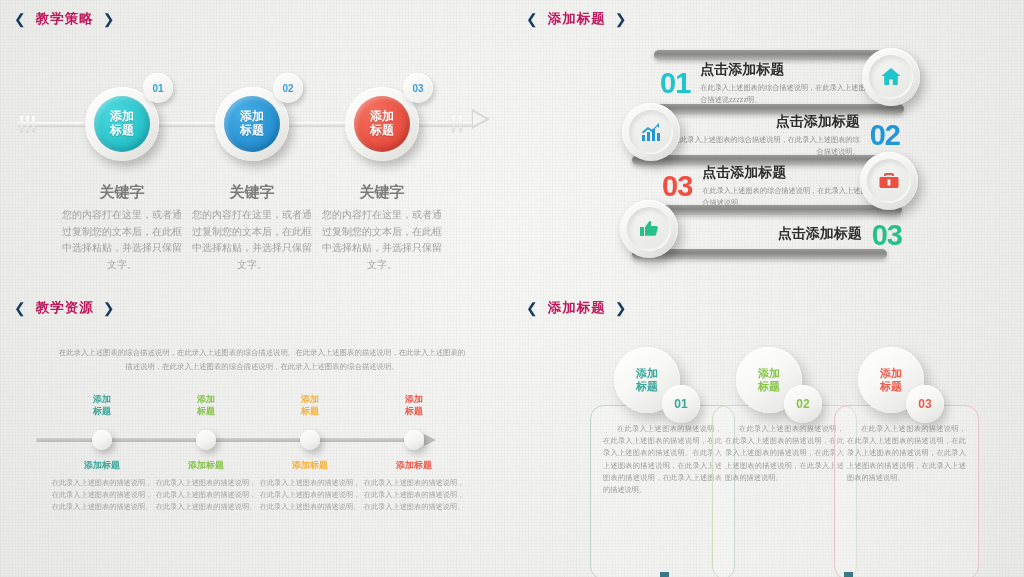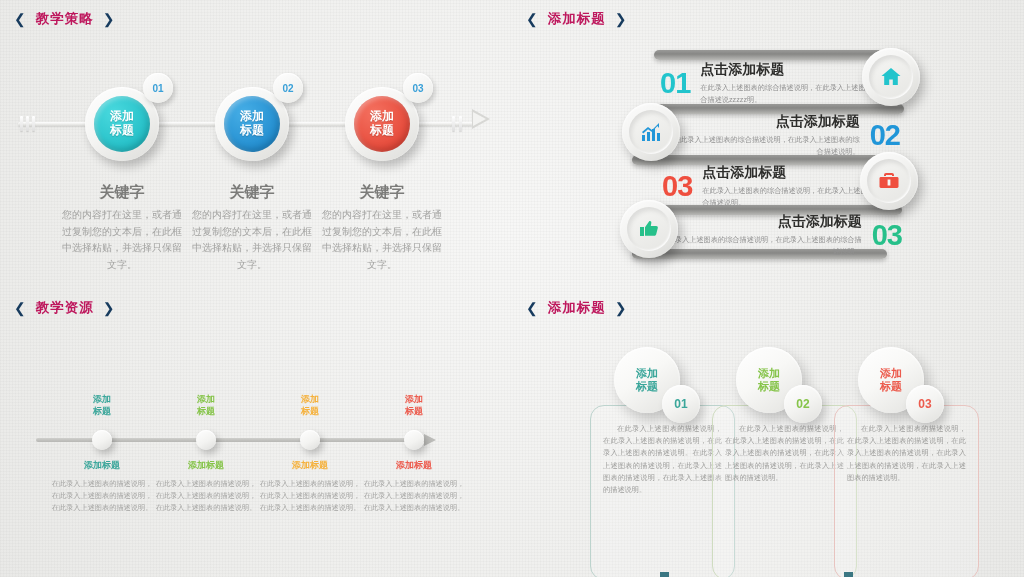--- a/index.html
+++ b/index.html
@@ -129,21 +129,21 @@
     border-left:12px solid #bdbdba;
   }
   .dot{
     position:absolute; width:20px;height:20px;border-radius:50%;
     background:linear-gradient(150deg,#ffffff 0%,#f3f3f1 55%,#dddddb 100%);
     box-shadow:3px 4px 7px rgba(0,0,0,.22), inset 0 1px 1px #fff;
   }
   .bl-col{ position:absolute; width:106px; text-align:center; }
   .bl-top{ font-size:9px; font-weight:bold; line-height:1.3; }
   .bl-h{ font-size:9px; font-weight:bold; }
-  .bl-p{ font-size:7.2px; color:#a3a3a1; line-height:1.65; margin-top:6px; }
+  .bl-p{ font-size:7.2px; color:#a3a3a1; line-height:1.65; margin-top:6px;font-family:Liberation Serif, serif; }
 
   
   .card{
     position:absolute; width:145px; height:175px;
     border:1px solid #cfd8d4; border-radius:14px;
     background:rgba(255,255,255,.18);
   }
   .card p{
     font-size:7.2px; color:#9c9c9a; line-height:1.7;
     padding:17px 12px 0 12px; text-indent:14px; text-align:justify;
@@ -285,41 +285,41 @@
         <path d="M9 4h6a2 2 0 0 1 2 2v1h-2V6H9v1H7V6a2 2 0 0 1 2-2z"></path>
         <rect x="2.5" y="8" width="19" height="11" rx="1.4"></rect>
         <rect x="10.6" y="10.5" width="2.8" height="6" fill="#f6f6f4"></rect>
       </svg>
     </span>
   </div>
 
   <div class="row" style="left:140px; top:208px; gap:10px; justify-content:flex-end; width:250px">
     <span class="rtxt" style="text-align:right">
       <span class="rtitle" style="display:block">点击添加标题</span>
-      <span class="rdesc" style="display:block">录入上述图表的综合描述说明，在此录入上述图表的综合描述说明。</span>
     </span>
     <span class="rnum" style="color:#27c08a">03</span>
   </div>
   <div class="ibtn" style="left:108px; top:200px">
     <span class="disc">
       <svg width="24" height="24" viewBox="0 0 24 24" fill="#27c08a">
         <path d="M3 10h4v9H3z"></path>
         <path d="M8 10.3 12.4 4c1.4-.2 2.2.7 1.9 2.1L13.8 9h5.4c1.1 0 1.9.9 1.6 2l-1.6 6.3c-.2.9-.9 1.5-1.8 1.5H8z"></path>
       </svg>
     </span>
   </div>
 </div>
 
 <div class="quad q-bl">
   <div class="sec-head">
     <span class="chev">❮</span>
     <span class="sec-title">教学资源</span>
     <span class="chev">❯</span>
   </div>
 
+  <div class="bl-intro">在此录入上述图表的综合描述说明，在此录入上述图表的综合描述说明。在此录入上述图表的描述说明，在此录入上述图表的描述说明，在此录入上述图表的综合描述说明，在此录入上述图表的综合描述说明。</div>
 
   <div class="bl-line"></div>
   <div class="bl-arrow"></div>
 
   <div class="dot" style="left:92px; top:141px"></div>
   <div class="dot" style="left:196px; top:141px"></div>
   <div class="dot" style="left:300px; top:141px"></div>
   <div class="dot" style="left:404px; top:141px"></div>
 
   <div class="bl-col" style="left:49px; top:105px">

